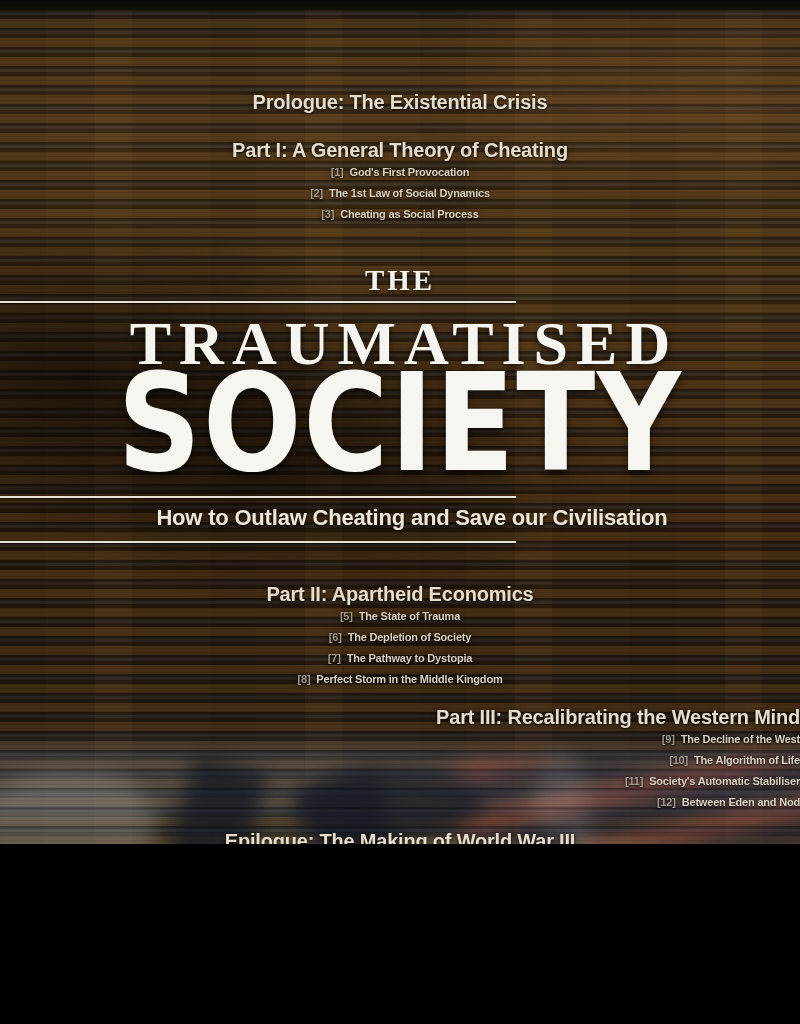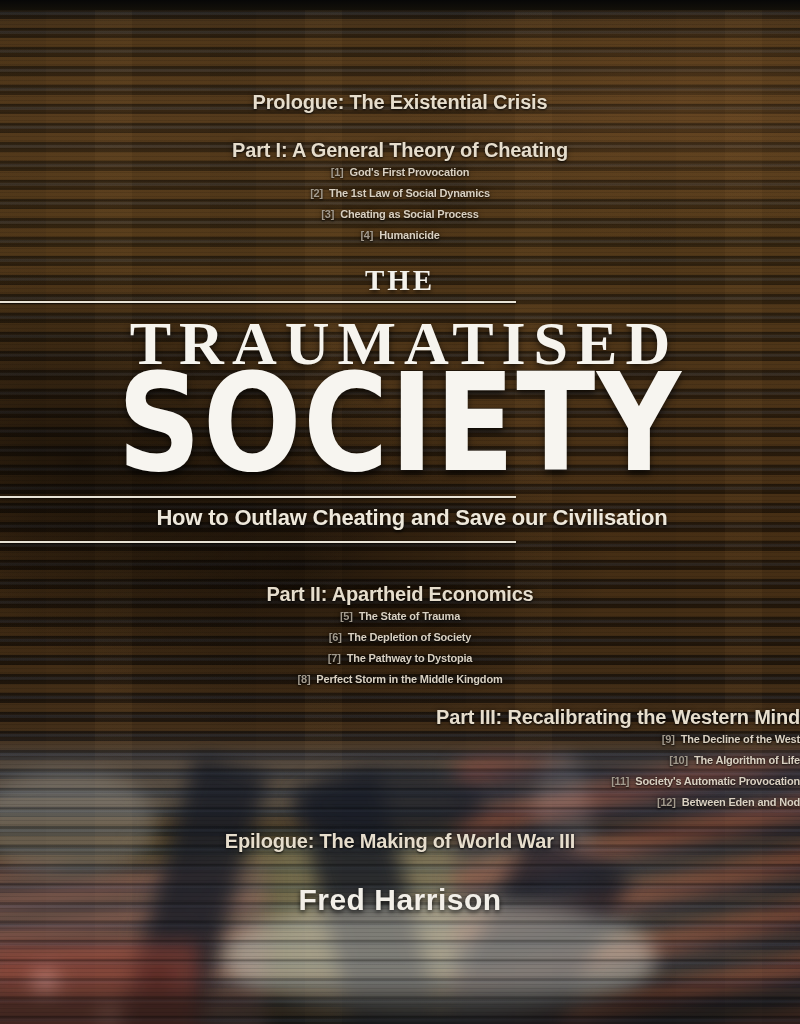--- a/index.html
+++ b/index.html
@@ -1,17 +1,17 @@
 <!DOCTYPE html>
 <html><head>
 <meta charset="utf-8">
 <style>
   html,body{margin:0;padding:0;background:#000;}
   .cover{
-    position:relative;width:800px;height:1024px;overflow:hidden;
+    position:relative;width:800px;height:844px;overflow:hidden;
     background:#4c1d95;
     font-family:"Liberation Sans",sans-serif;
   }
   
   .bg-base{
     position:absolute;inset:0;
     background-image:
       radial-gradient(ellipse 60% 28% at 10% 45%, rgba(6,4,2,.62), transparent 70%),
       radial-gradient(ellipse 55% 24% at 38% 55%, rgba(8,5,3,.55), transparent 70%),
       radial-gradient(ellipse 50% 20% at 85% 10%, rgba(134,90,44,.30), transparent 70%),
@@ -127,23 +127,20 @@
       <div class="heading">Part I: A General Theory of Cheating</div>
       <div class="chapter">
         <span class="num">[1]</span><span class="ct">God's First Provocation</span>
       </div>
       <div class="chapter">
         <span class="num">[2]</span><span class="ct">The 1st Law of Social Dynamics</span>
       </div>
       <div class="chapter">
         <span class="num">[3]</span><span class="ct">Cheating as Social Process</span>
       </div>
-      <div class="chapter">
-        <span class="num">[4]</span><span class="ct">Humanicide</span>
-      </div>
     </div>
 
     <div class="title-the">THE</div>
     <div class="rule rule-1"></div>
     <div class="title-line1">TRAUMATISED</div>
     <div class="title-line2">
       <span>SOCIETY</span>
     </div>
     <div class="rule rule-2"></div>
     <div class="subtitle">How to Outlaw Cheating and Save our Civilisation</div>
@@ -167,21 +164,21 @@
 
     <div class="toc part3-block">
       <div class="heading">Part III: Recalibrating the Western Mind</div>
       <div class="chapter">
         <span class="num">[9]</span><span class="ct">The Decline of the West</span>
       </div>
       <div class="chapter">
         <span class="num">[10]</span><span class="ct">The Algorithm of Life</span>
       </div>
       <div class="chapter">
-        <span class="num">[11]</span><span class="ct">Society's Automatic Provocation</span>
+        <span class="num">[11]</span><span class="ct">Society's Automatic Stabiliser</span>
       </div>
       <div class="chapter">
         <span class="num">[12]</span><span class="ct">Between Eden and Nod</span>
       </div>
     </div>
 
     <div class="toc epilogue-block">
       <div class="heading">Epilogue: The Making of World War III</div>
     </div>
 

